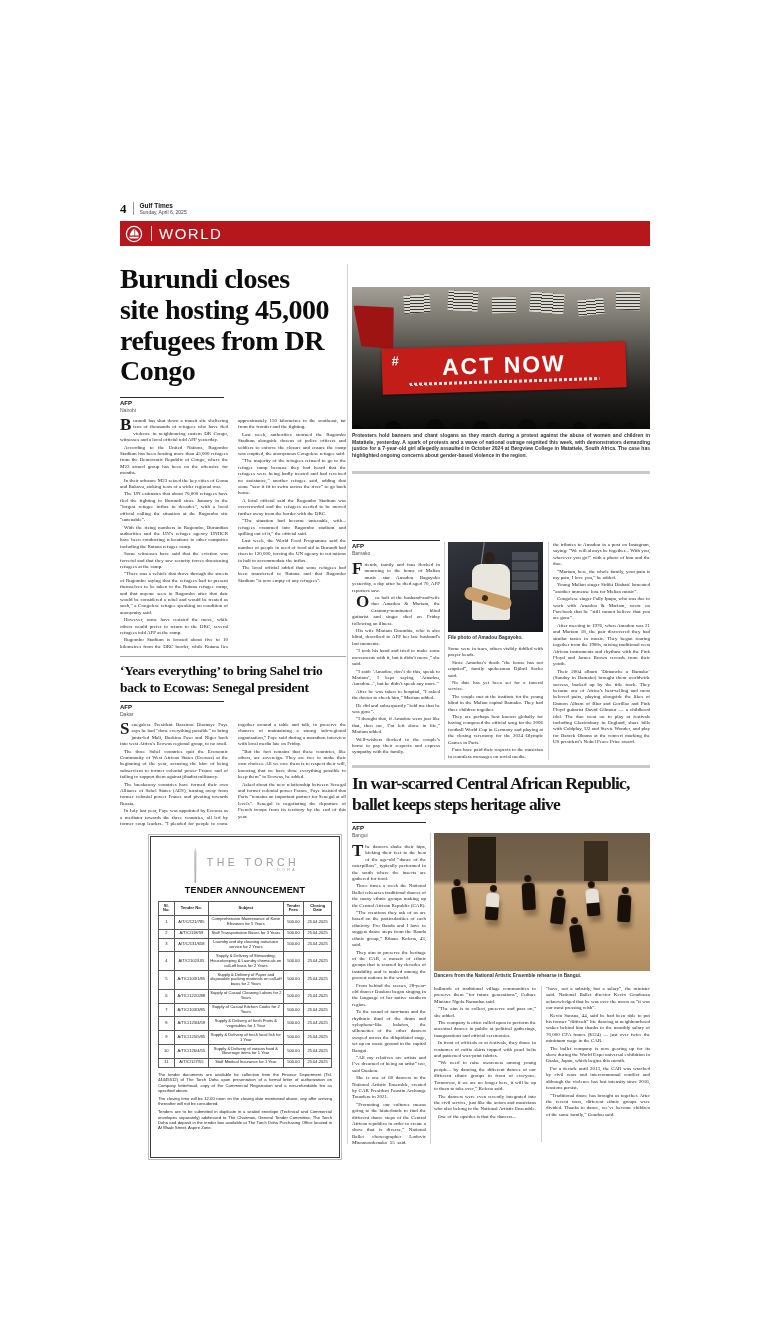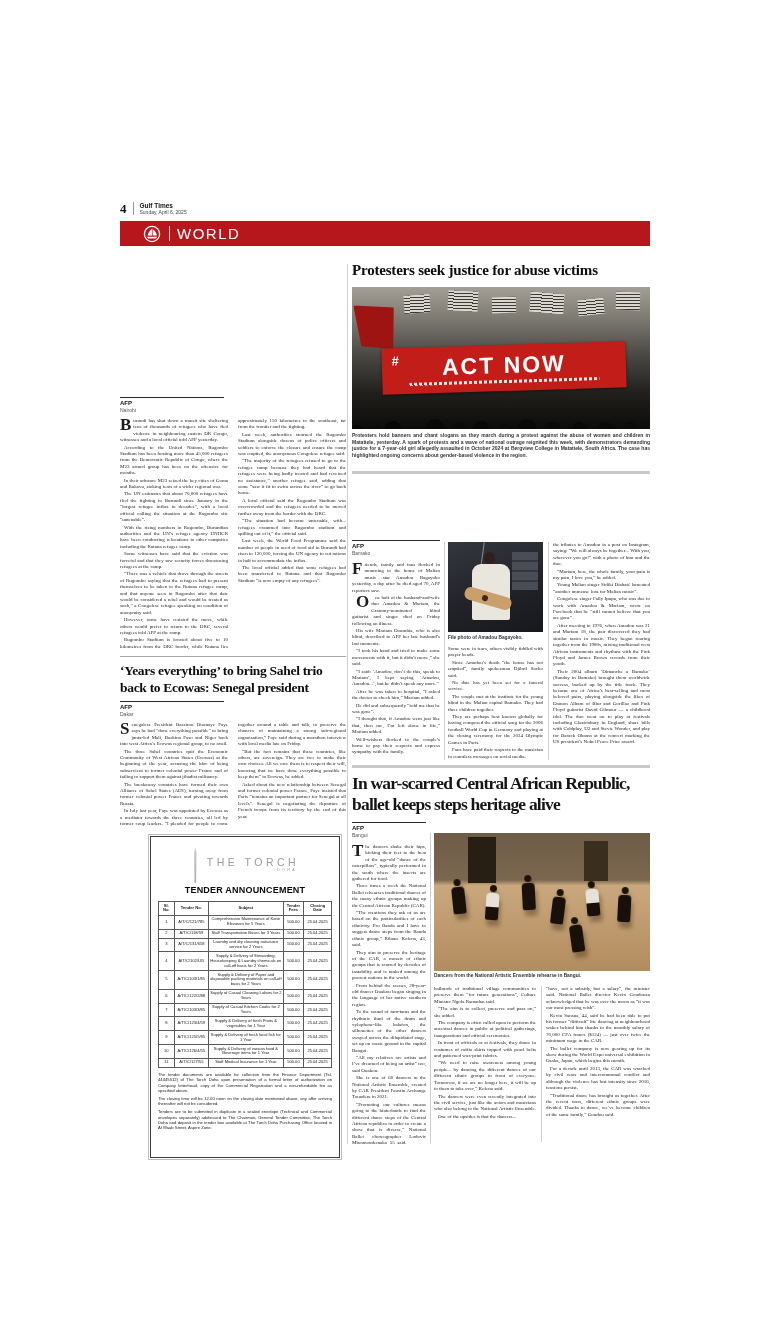--- a/index.html
+++ b/index.html
@@ -7,21 +7,21 @@
         font-family:"Liberation Serif",serif;color:#111;}
   
   .mast{position:absolute;left:120px;top:202px;width:530px;height:17px;display:flex;align-items:flex-start;}
   .mast .pnum{font:700 13px/13px "Liberation Serif",serif;color:#111;}
   .mast .mv{width:1px;height:13px;background:#999;margin:0 6px;}
   .mast .pstack{display:flex;flex-direction:column;}
   .mast .pname{font:700 6.5px/7px "Liberation Sans",sans-serif;color:#111;}
   .mast .pdate{font:400 5px/6px "Liberation Sans",sans-serif;color:#444;}
   
   .banner{position:absolute;left:120px;top:221px;width:530px;height:25px;background:#b5171d;
-          display:flex;align-items:center;padding-left:23px;box-sizing:border-box;}
+          display:flex;align-items:center;padding-left:5px;box-sizing:border-box;}
   .banner .logo{width:18px;height:18px;flex:0 0 18px;}
   .banner .bv{width:1px;height:15px;background:#f5d9d9;margin:0 7px 0 8px;}
   .banner .bl{font:400 15px/15px "Liberation Sans",sans-serif;color:#fff;letter-spacing:1.5px;}
   
   .h1{position:absolute;left:120px;top:264px;width:212px;
       font:700 28px/1.1 "Liberation Serif",serif;letter-spacing:-0.5px;color:#0d0d0d;}
   .h2{position:absolute;left:120px;top:662px;width:226px;
       font:700 13.5px/1.28 "Liberation Serif",serif;letter-spacing:-0.3px;color:#0d0d0d;}
   .h3{position:absolute;left:352px;top:262px;width:298px;
       font:700 15px/1.15 "Liberation Serif",serif;letter-spacing:-0.2px;color:#0d0d0d;}
@@ -129,20 +129,21 @@
         <circle cx="12" cy="12" r="9.3" fill="#b5171d"></circle>
         <path d="M12.5 4.5 L12.5 14 L6 14 C7 10 9.5 6.5 12.5 4.5 Z" fill="#ffffff"></path>
         <path d="M13.5 6 L13.5 14 L18.5 14 C18 10.5 16 7.5 13.5 6 Z" fill="#ffffff"></path>
         <path d="M5 15.5 L19 15.5 L17 18 L7 18 Z" fill="#ffffff"></path>
       </svg>
     </span>
     <span class="bv"></span>
     <span class="bl">WORLD</span>
   </div>
 
+  <div class="h1">Burundi closes site hosting 45,000 refugees from DR Congo</div>
   <div class="byl" style="left:120px;top:397px;">
     <div class="ag">AFP</div>
     <div class="ct">Nairobi</div>
   </div>
   <div class="body cols2 dc" style="position:absolute;left:120px;top:418px;width:226px;height:234px;">
       <p>Burundi has shut down a transit site sheltering tens of thousands of refugees who have fled violence in neighbouring eastern DR Congo, witnesses and a local official told AFP yesterday.</p>
       <p>According to the United Nations, Rugombo Stadium has been hosting more than 45,000 refugees from the Democratic Republic of Congo, where the M23 armed group has been on the offensive for months.</p>
       <p>In their advance M23 seized the key cities of Goma and Bukavu, stoking fears of a wider regional war.</p>
       <p>The UN estimates that about 70,000 refugees have fled the fighting to Burundi since January in the “largest refugee influx in decades”, with a local official calling the situation at the Rugombo site “untenable”.</p>
       <p>With the rising numbers in Rugombo, Burundian authorities and the UN’s refugee agency UNHCR have been conducting relocations to other campsites including the Rutana refugee camp.</p>
@@ -282,21 +283,20 @@
     </table>
     <div class="adnotes">
         <p>The tender documents are available for collection from the Finance Department (Tel. 44445512) of The Torch Doha upon presentation of a formal letter of authorization on Company letterhead, copy of the Commercial Registration and a non-refundable fee as specified above.</p>
         <p>The closing time will be 12.00 noon on the closing date mentioned above, any offer arriving thereafter will not be considered.</p>
         <p>Tenders are to be submitted in duplicate in a sealed envelope (Technical and Commercial envelopes separately) addressed to The Chairman, General Tender Committee, The Torch Doha and deposit in the tender box available at The Torch Doha Purchasing Office located in Al Waab Street, Aspire Zone.</p>
       </div>
   </div>
 
   <div class="vrule" style="left:347px;top:264px;height:880px;"></div>
 
-  <div class="h3">Protesters seek justice for abuse victims</div>
 
   <div class="photo1">
     <div class="plc" style="left:52px;top:8px;width:26px;height:18px;transform:rotate(-4deg);"></div>
     <div class="plc" style="left:96px;top:4px;width:30px;height:20px;transform:rotate(3deg);"></div>
     <div class="plc" style="left:140px;top:10px;width:24px;height:16px;transform:rotate(-2deg);"></div>
     <div class="plc" style="left:178px;top:6px;width:34px;height:20px;transform:rotate(5deg);"></div>
     <div class="plc" style="left:226px;top:12px;width:26px;height:16px;transform:rotate(-6deg);"></div>
     <div class="plc" style="left:264px;top:5px;width:24px;height:18px;transform:rotate(2deg);"></div>
     <div class="flagred"></div>
     <div class="actbanner">

